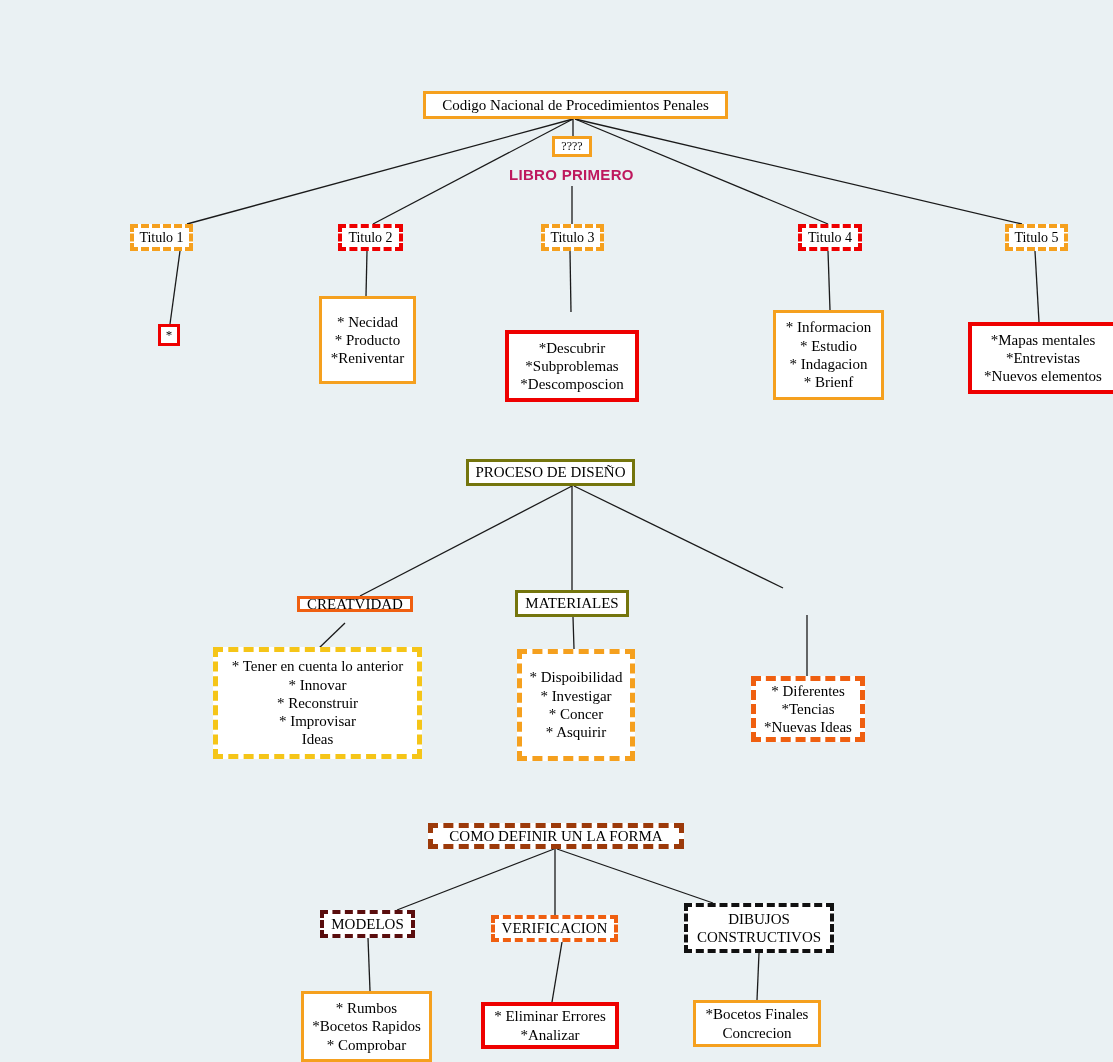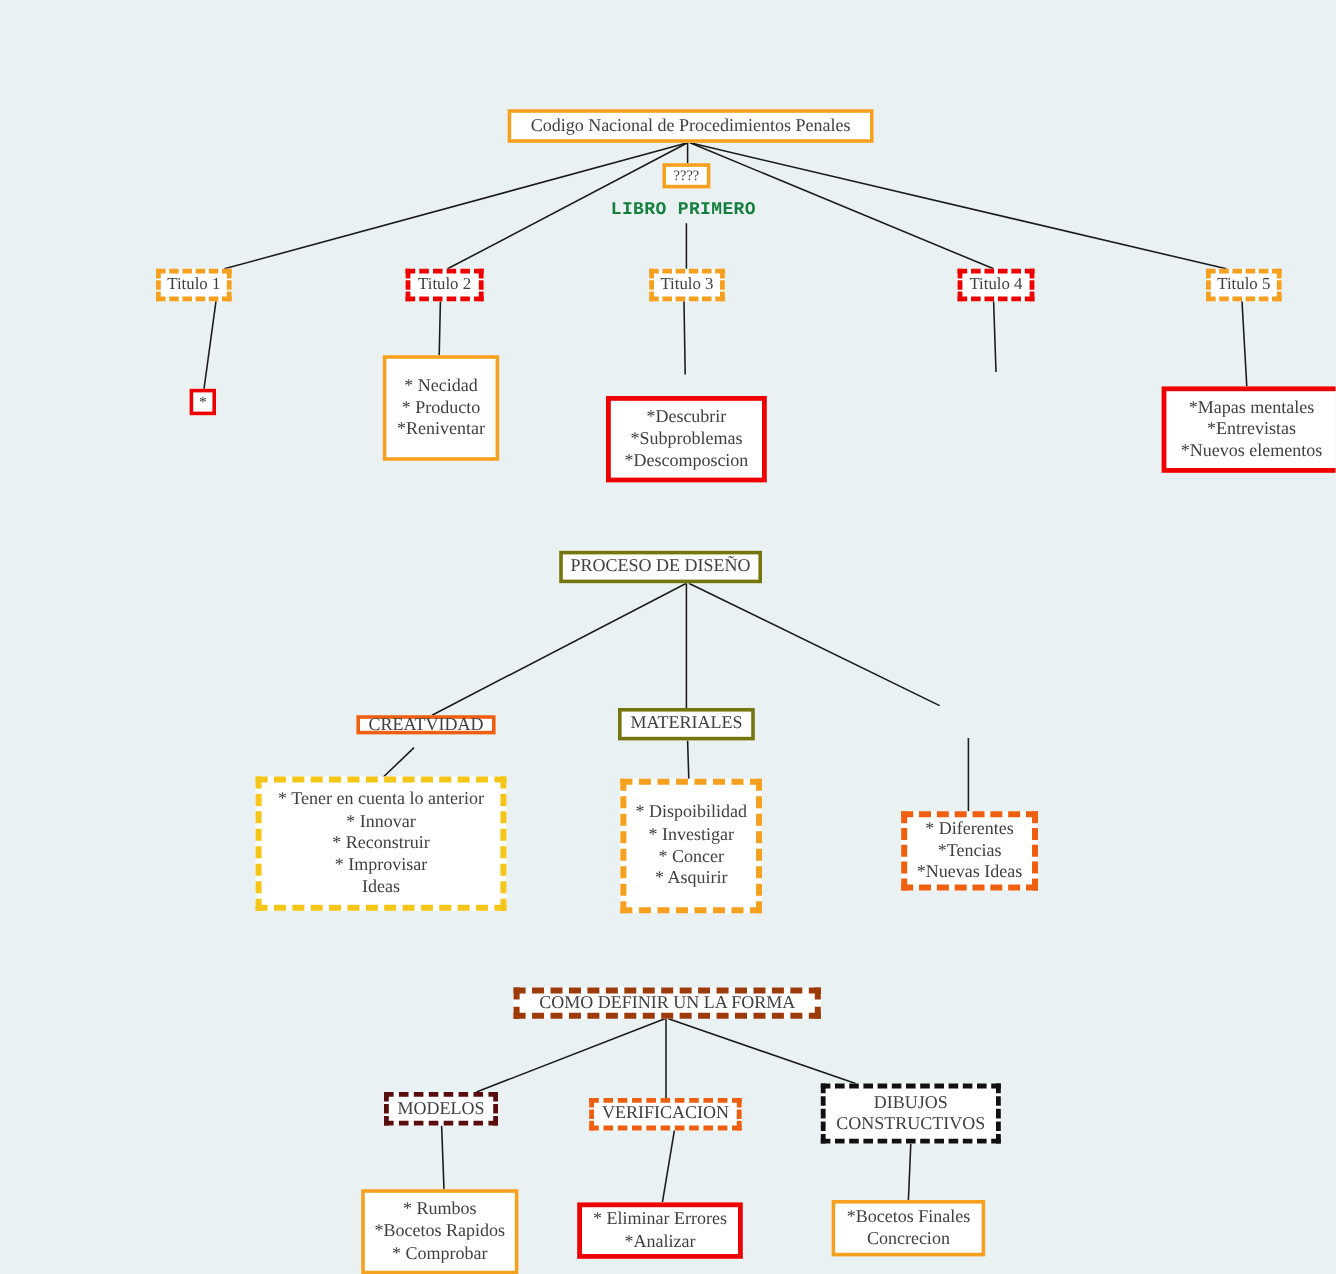--- a/index.html
+++ b/index.html
@@ -28,31 +28,31 @@
   }
   .node {
     position: absolute;
     background: #ffffff;
     box-sizing: border-box;
     display: flex;
     align-items: center;
     justify-content: center;
     text-align: center;
     font-family: "Liberation Serif", serif;
-    color: #404040;
+    color: #000000;
     line-height: 1.22;
     z-index: 2;
     white-space: pre-line;
   }
   .label-plain {
     position: absolute;
     background: transparent;
-    font-family: Liberation Mono, monospace;
+    font-family: Liberation Sans, sans-serif;
     font-weight: bold;
-    color: #15803d;
+    color: #be185d;
     letter-spacing: 0.3px;
     z-index: 2;
     white-space: nowrap;
   }
 </style>
 </head>
 <body style="background: rgb(234, 241, 243);">
 
 <div id="canvas" style="width: 1113px; height: 1062px; background: rgb(234, 241, 243);">
   <svg id="edges" viewBox="0 0 1113 1062" width="1113" height="1062" xmlns="http://www.w3.org/2000/svg">
@@ -86,20 +86,24 @@
     <div class="node" style="left: 158px; top: 324px; width: 22px; height: 22px; border: 3px solid rgb(238, 0, 0); font-size: 13px;">*</div>
     <div class="node" style="left: 338px; top: 224px; width: 65px; height: 27px; border: 4px dashed rgb(238, 0, 0); font-size: 14px;">Titulo 2</div>
     <div class="node" style="left: 319px; top: 296px; width: 97px; height: 88px; border: 3px solid rgb(245, 160, 30); font-size: 15px;">* Necidad
 * Producto
 *Reniventar</div>
     <div class="node" style="left: 541px; top: 224px; width: 63px; height: 27px; border: 4px dashed rgb(245, 160, 30); font-size: 14px;">Titulo 3</div>
     <div class="node" style="left: 505px; top: 312px; width: 134px; height: 72px; border: 4px solid rgb(238, 0, 0); font-size: 15px; margin-top: 18px;">*Descubrir
 *Subproblemas
 *Descomposcion</div>
     <div class="node" style="left: 798px; top: 224px; width: 64px; height: 27px; border: 4px dashed rgb(238, 0, 0); font-size: 14px;">Titulo 4</div>
+    <div class="node" style="left: 773px; top: 310px; width: 111px; height: 90px; border: 3px solid rgb(245, 160, 30); font-size: 15px;">* Informacion
+* Estudio
+* Indagacion
+* Brienf</div>
     <div class="node" style="left: 1005px; top: 224px; width: 63px; height: 27px; border: 4px dashed rgb(245, 160, 30); font-size: 14px;">Titulo 5</div>
     <div class="node" style="left: 968px; top: 322px; width: 150px; height: 72px; border: 4px solid rgb(238, 0, 0); font-size: 15px;">*Mapas mentales
 *Entrevistas
 *Nuevos elementos</div>
     <div class="node" style="left: 466px; top: 459px; width: 169px; height: 27px; border: 3px solid rgb(116, 117, 13); font-size: 15px;">PROCESO DE DISEÑO</div>
     <div class="node" style="left: 297px; top: 596px; width: 116px; height: 16px; border: 3px solid rgb(239, 95, 16); font-size: 15px;">CREATVIDAD</div>
     <div class="node" style="left: 213px; top: 647px; width: 209px; height: 112px; border: 5px dashed rgb(245, 197, 24); font-size: 15px;">* Tener en cuenta lo anterior
 * Innovar
 * Reconstruir
 * Improvisar

